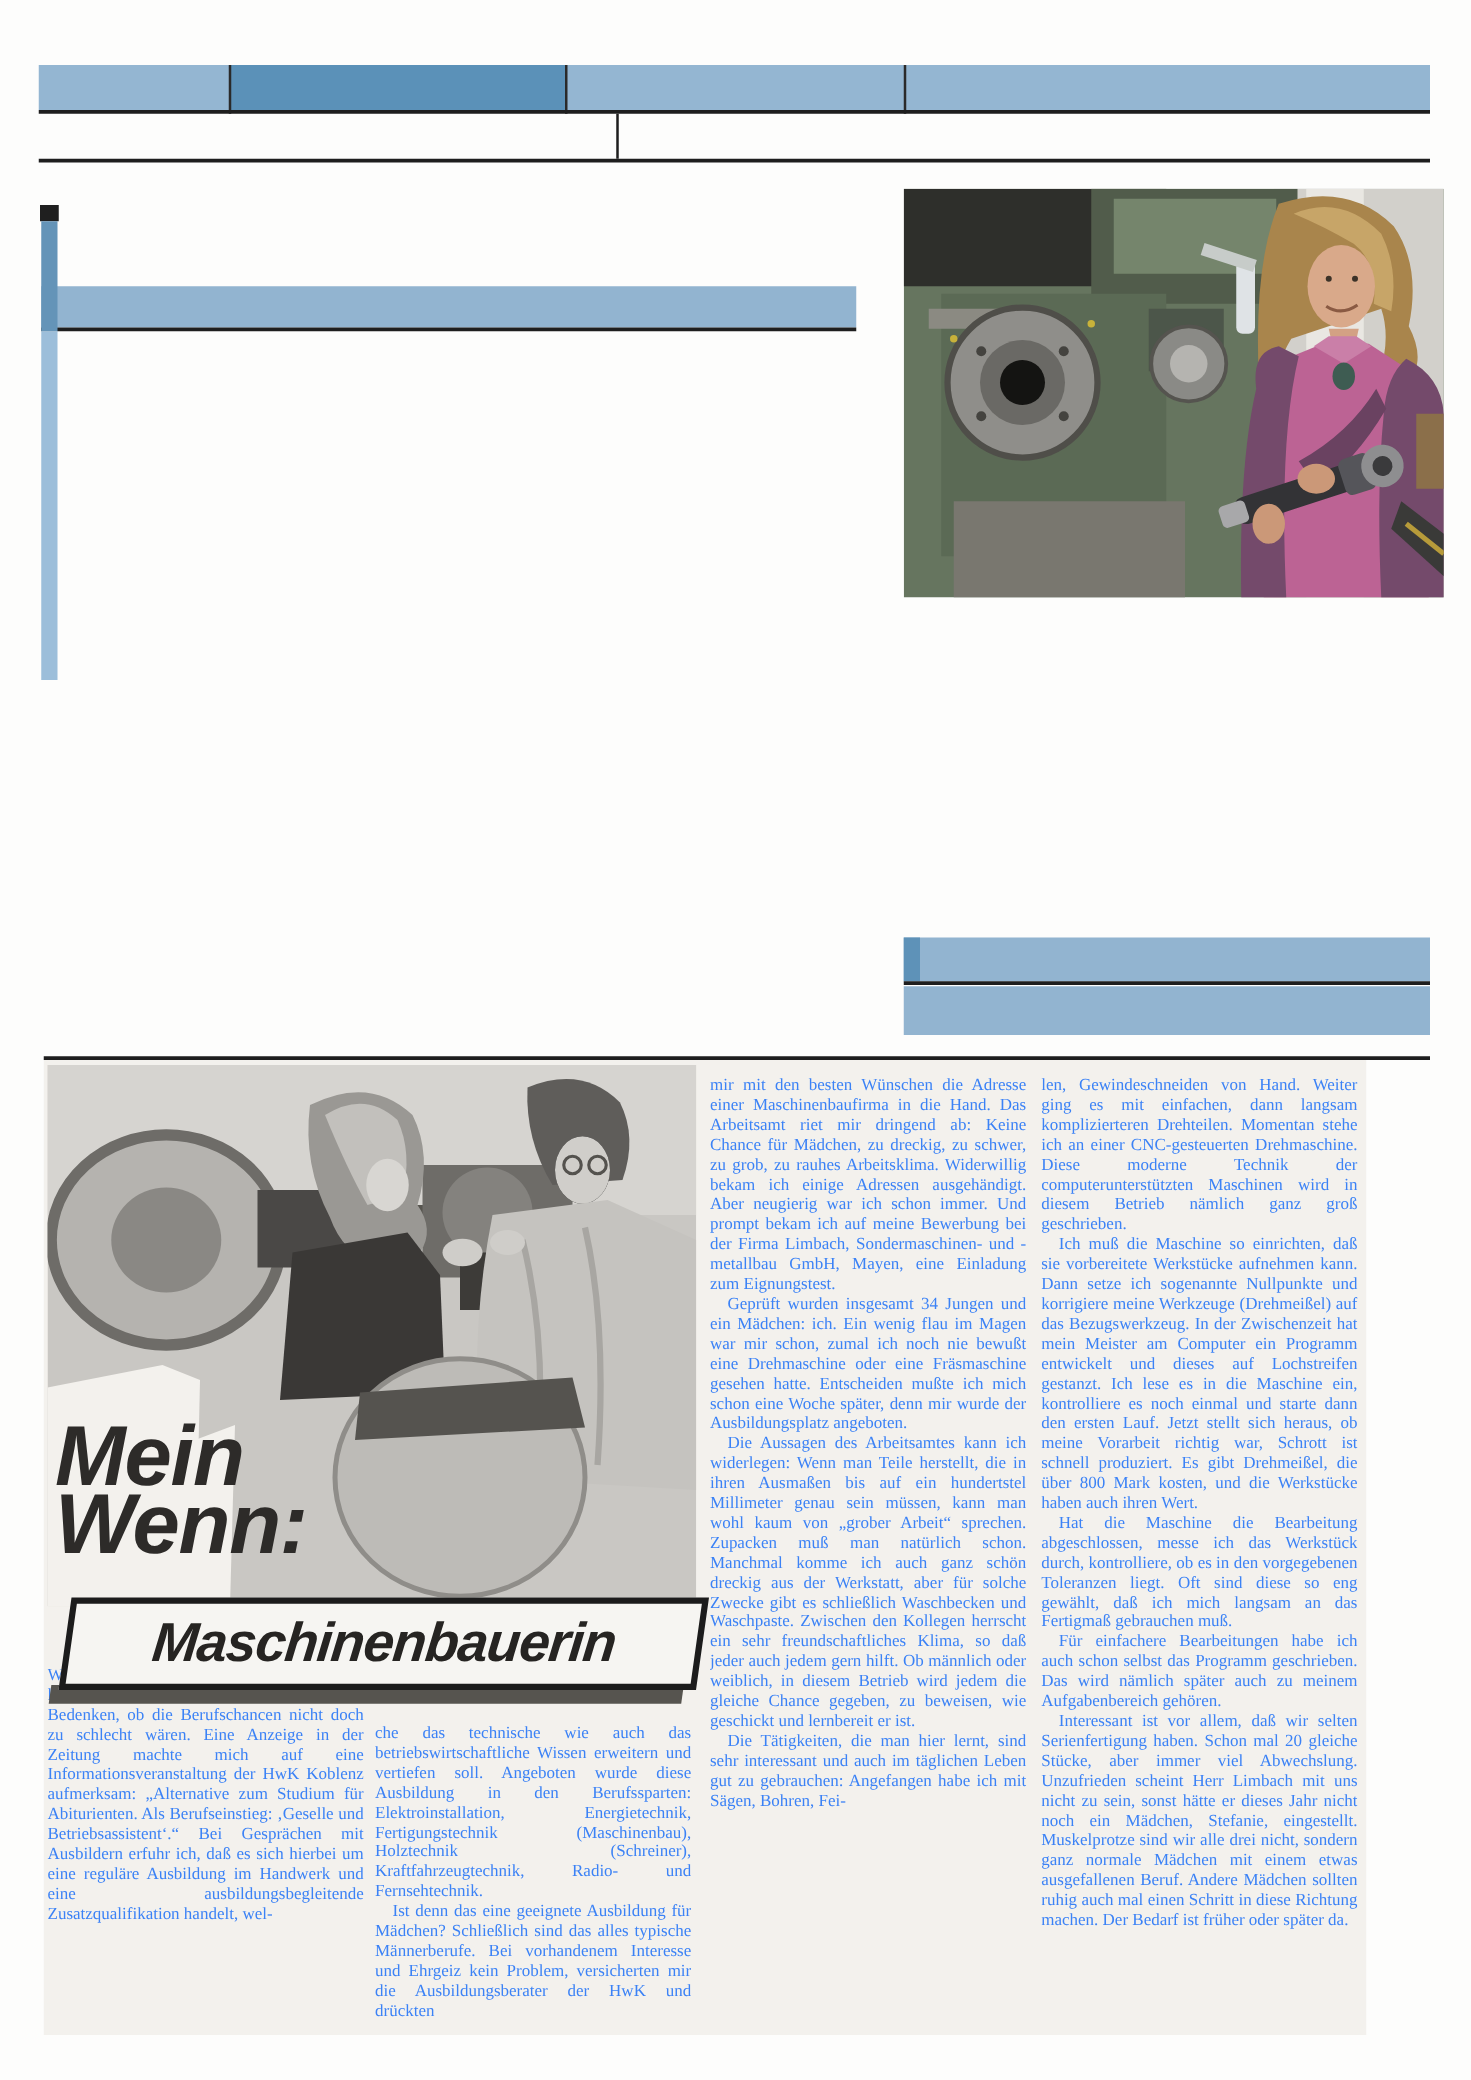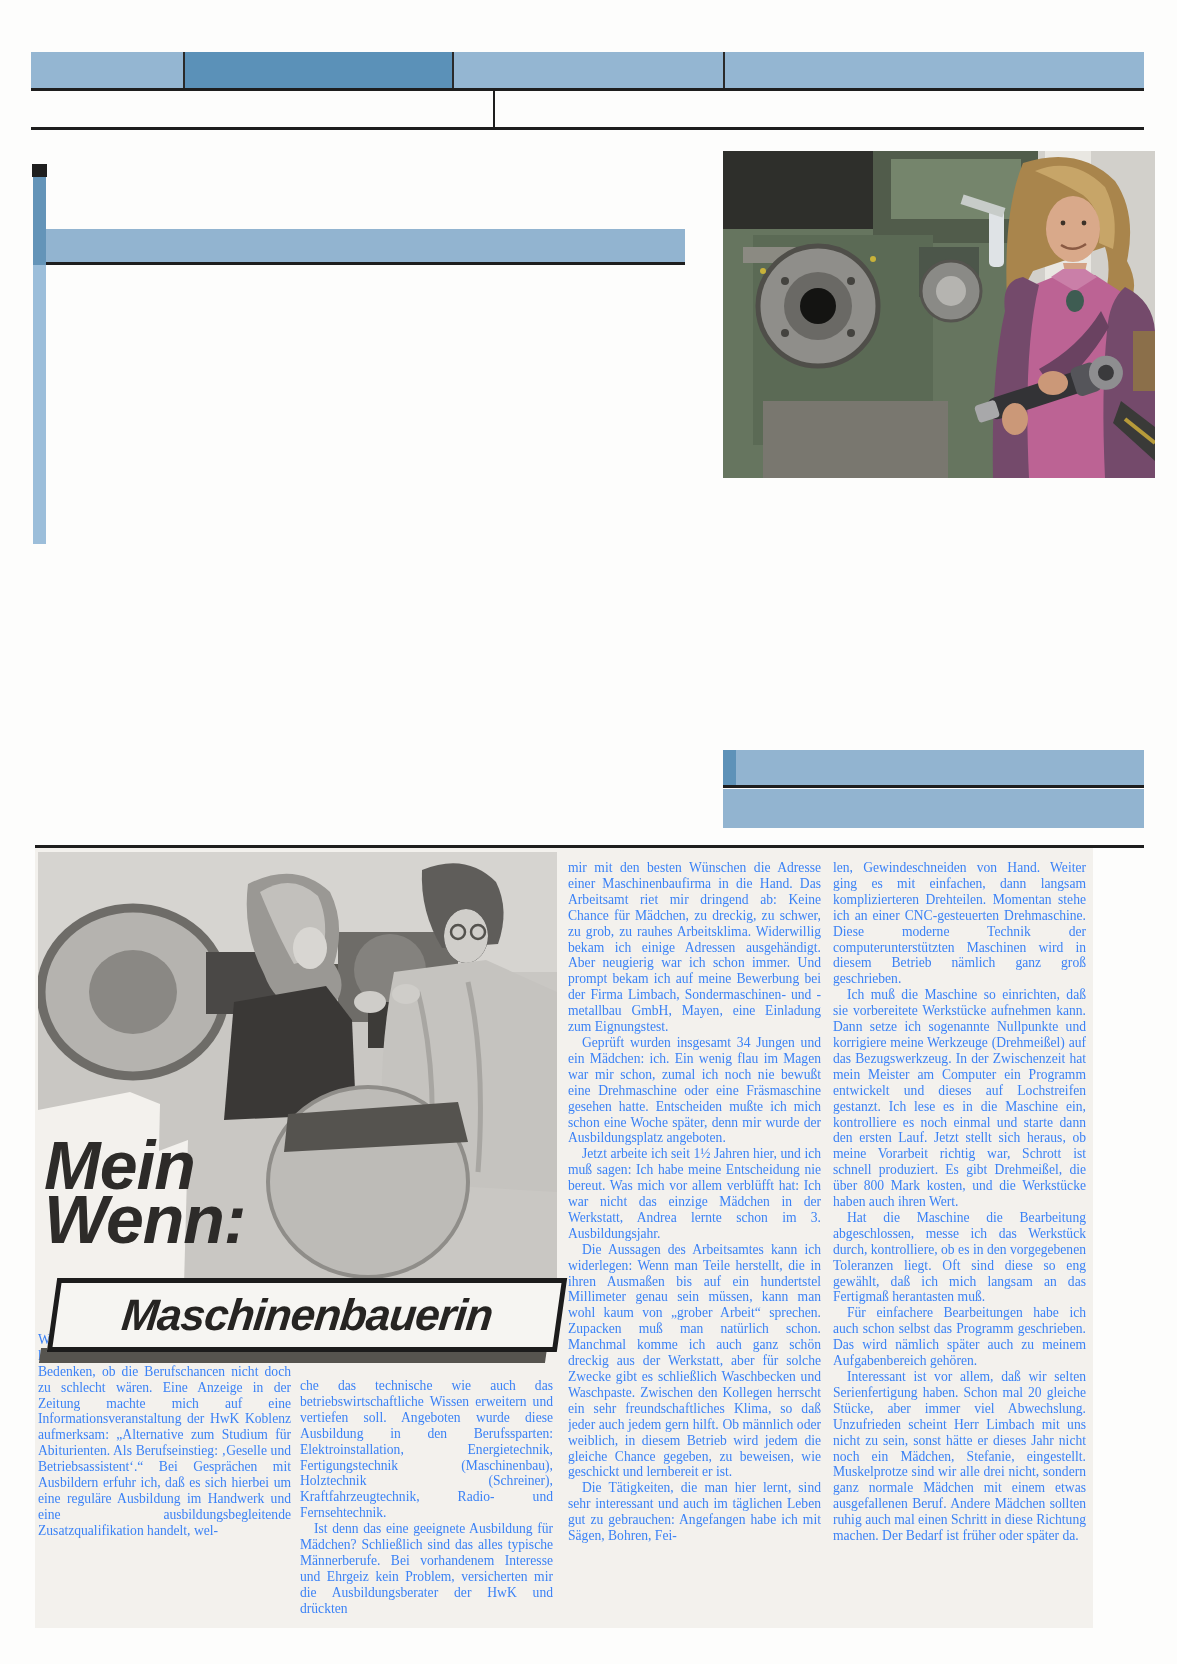--- a/index.html
+++ b/index.html
@@ -200,25 +200,24 @@
   <div class="col col1">
     <p>Seit dem 5. Schuljahr hatte ich den Wunsch, Grundschullehrerin zu werden. Doch kurz vor dem Abitur kamen mir auf einmal Bedenken, ob die Berufschancen nicht doch zu schlecht wären. Eine Anzeige in der Zeitung machte mich auf eine Informationsveranstaltung der HwK Koblenz aufmerksam: „Alternative zum Studium für Abiturienten. Als Berufseinstieg: ‚Geselle und Betriebsassistent‘.“ Bei Gesprächen mit Ausbildern erfuhr ich, daß es sich hierbei um eine reguläre Ausbildung im Handwerk und eine ausbildungsbegleitende Zusatzqualifikation handelt, wel-</p>
   </div>
   <div class="col col2">
     <p class="cont">che das technische wie auch das betriebswirtschaftliche Wissen erweitern und vertiefen soll. Angeboten wurde diese Ausbildung in den Berufssparten: Elektroinstallation, Energietechnik, Fertigungstechnik (Maschinenbau), Holztechnik (Schreiner), Kraftfahrzeugtechnik, Radio- und Fernsehtechnik.</p>
     <p>Ist denn das eine geeignete Ausbildung für Mädchen? Schließlich sind das alles typische Männerberufe. Bei vorhandenem Interesse und Ehrgeiz kein Problem, versicherten mir die Ausbildungsberater der HwK und drückten</p>
   </div>
   <div class="col col3">
     <p class="cont">mir mit den besten Wünschen die Adresse einer Maschinenbaufirma in die Hand. Das Arbeitsamt riet mir dringend ab: Keine Chance für Mädchen, zu dreckig, zu schwer, zu grob, zu rauhes Arbeitsklima. Widerwillig bekam ich einige Adressen ausgehändigt. Aber neugierig war ich schon immer. Und prompt bekam ich auf meine Bewerbung bei der Firma Limbach, Sondermaschinen- und -metallbau GmbH, Mayen, eine Einladung zum Eignungstest.</p>
     <p>Geprüft wurden insgesamt 34 Jungen und ein Mädchen: ich. Ein wenig flau im Magen war mir schon, zumal ich noch nie bewußt eine Drehmaschine oder eine Fräsmaschine gesehen hatte. Entscheiden mußte ich mich schon eine Woche später, denn mir wurde der Ausbildungsplatz angeboten.</p>
-    <p>Jetzt arbeite ich seit 1½ Jahren hier, und ich muß sagen: Ich habe meine Entscheidung nie bereut. Was mich vor allem verblüfft hat: Ich war nicht das einzige Mädchen in der Werkstatt, Andrea lernte schon im 3. Ausbildungsjahr.</p>
     <p>Die Aussagen des Arbeitsamtes kann ich widerlegen: Wenn man Teile herstellt, die in ihren Ausmaßen bis auf ein hundertstel Millimeter genau sein müssen, kann man wohl kaum von „grober Arbeit“ sprechen. Zupacken muß man natürlich schon. Manchmal komme ich auch ganz schön dreckig aus der Werkstatt, aber für solche Zwecke gibt es schließlich Waschbecken und Waschpaste. Zwischen den Kollegen herrscht ein sehr freundschaftliches Klima, so daß jeder auch jedem gern hilft. Ob männlich oder weiblich, in diesem Betrieb wird jedem die gleiche Chance gegeben, zu beweisen, wie geschickt und lernbereit er ist.</p>
     <p>Die Tätigkeiten, die man hier lernt, sind sehr interessant und auch im täglichen Leben gut zu gebrauchen: Angefangen habe ich mit Sägen, Bohren, Fei-</p>
   </div>
   <div class="col col4">
     <p class="cont">len, Gewindeschneiden von Hand. Weiter ging es mit einfachen, dann langsam komplizierteren Drehteilen. Momentan stehe ich an einer CNC-gesteuerten Drehmaschine. Diese moderne Technik der computerunterstützten Maschinen wird in diesem Betrieb nämlich ganz groß geschrieben.</p>
     <p>Ich muß die Maschine so einrichten, daß sie vorbereitete Werkstücke aufnehmen kann. Dann setze ich sogenannte Nullpunkte und korrigiere meine Werkzeuge (Drehmeißel) auf das Bezugswerkzeug. In der Zwischenzeit hat mein Meister am Computer ein Programm entwickelt und dieses auf Lochstreifen gestanzt. Ich lese es in die Maschine ein, kontrolliere es noch einmal und starte dann den ersten Lauf. Jetzt stellt sich heraus, ob meine Vorarbeit richtig war, Schrott ist schnell produziert. Es gibt Drehmeißel, die über 800 Mark kosten, und die Werkstücke haben auch ihren Wert.</p>
-    <p>Hat die Maschine die Bearbeitung abgeschlossen, messe ich das Werkstück durch, kontrolliere, ob es in den vorgegebenen Toleranzen liegt. Oft sind diese so eng gewählt, daß ich mich langsam an das Fertigmaß herantasten muß.</p>
+    <p>Hat die Maschine die Bearbeitung abgeschlossen, messe ich das Werkstück durch, kontrolliere, ob es in den vorgegebenen Toleranzen liegt. Oft sind diese so eng gewählt, daß ich mich langsam an das Fertigmaß gebrauchen muß.</p>
     <p>Für einfachere Bearbeitungen habe ich auch schon selbst das Programm geschrieben. Das wird nämlich später auch zu meinem Aufgabenbereich gehören.</p>
     <p>Interessant ist vor allem, daß wir selten Serienfertigung haben. Schon mal 20 gleiche Stücke, aber immer viel Abwechslung. Unzufrieden scheint Herr Limbach mit uns nicht zu sein, sonst hätte er dieses Jahr nicht noch ein Mädchen, Stefanie, eingestellt. Muskelprotze sind wir alle drei nicht, sondern ganz normale Mädchen mit einem etwas ausgefallenen Beruf. Andere Mädchen sollten ruhig auch mal einen Schritt in diese Richtung machen. Der Bedarf ist früher oder später da.</p>
   </div>
 
 </div>
 
 </body></html>

